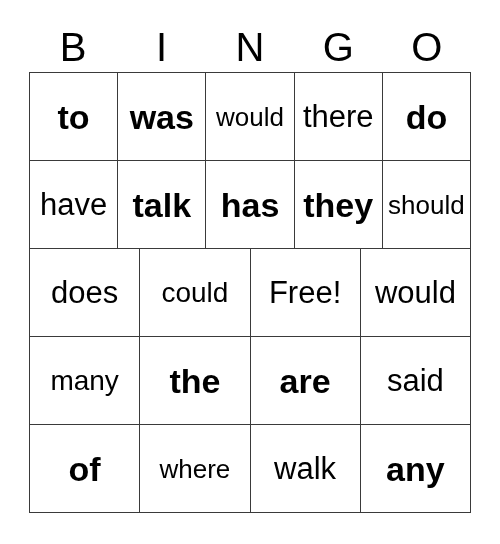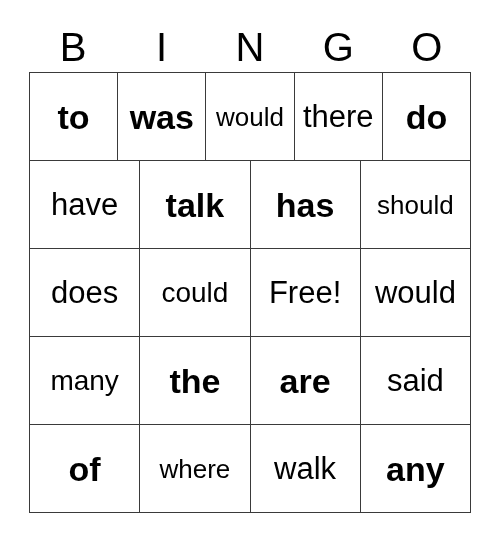--- a/index.html
+++ b/index.html
@@ -121,20 +121,23 @@
       <div class="grid-cell">
           <span class="cell-text sz-lg">have</span>
         </div>
       <div class="grid-cell">
           <span class="cell-text sz-xl">talk</span>
         </div>
       <div class="grid-cell">
           <span class="cell-text sz-xl">has</span>
         </div>
       <div class="grid-cell">
+          <span class="cell-text sz-xl">they</span>
+        </div>
+      <div class="grid-cell">
           <span class="cell-text sz-xs">should</span>
         </div>
     </div>
 
     <div class="grid-row">
       <div class="grid-cell">
           <span class="cell-text sz-lg">does</span>
         </div>
       <div class="grid-cell">
           <span class="cell-text sz-md">could</span>

